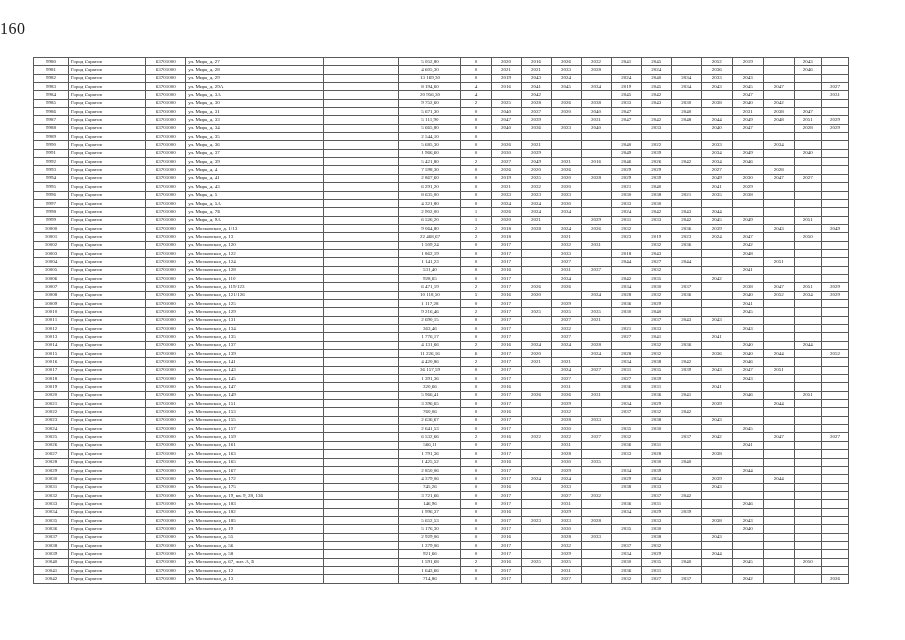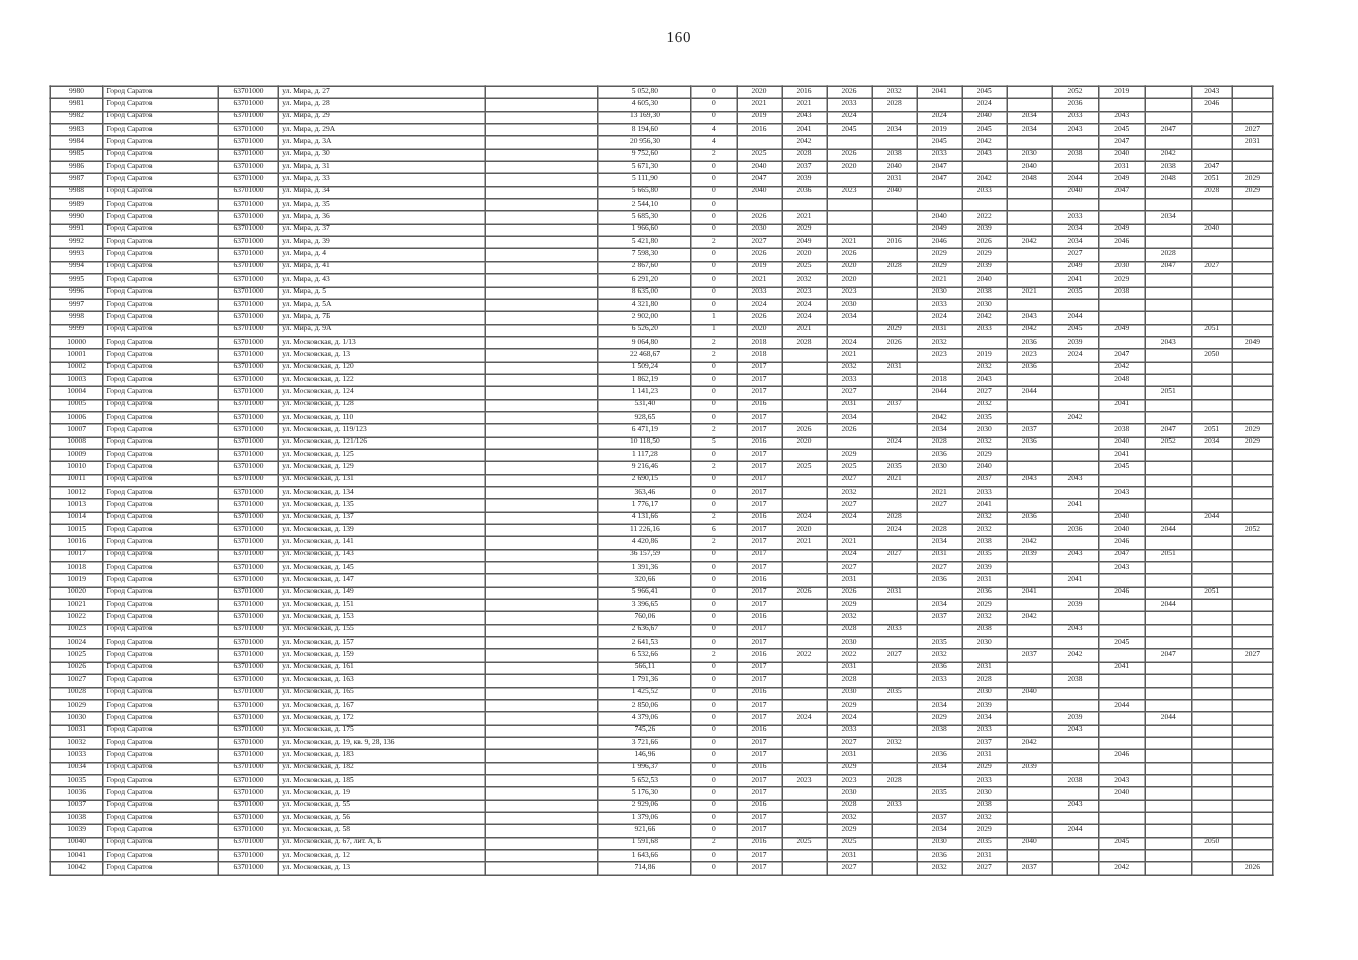--- a/index.html
+++ b/index.html
@@ -1,22 +1,22 @@
 <!DOCTYPE html>
 <html><head>
 <meta charset="utf-8">
 <style>
   html,body{margin:0;padding:0;}
   body{
     width:905px;height:640px;background:#ffffff;position:relative;overflow:hidden;
     font-family:"Liberation Serif", serif;color:#141414;
   }
   .page-number{
-    position:absolute;top:20px;left:0;width:905px;text-align:center;
-    font-size:10px;letter-spacing:0.5px;color:#1a1a1a;
+    position:absolute;top:20px;left:0;width:905px;text-align:left;
+    font-size:16px;letter-spacing:0.5px;color:#1a1a1a;
   }
   table.repair{
     position:absolute;left:33px;top:57px;width:816px;
     border-collapse:collapse;table-layout:fixed;
     font-size:5px;line-height:6px;color:#1a1a1a;
     border:1.4px solid #3a3a3a;
   }
   table.repair td{
     border:0.7px solid #5a5a5a;
     padding:0 1px;height:7.35px;

